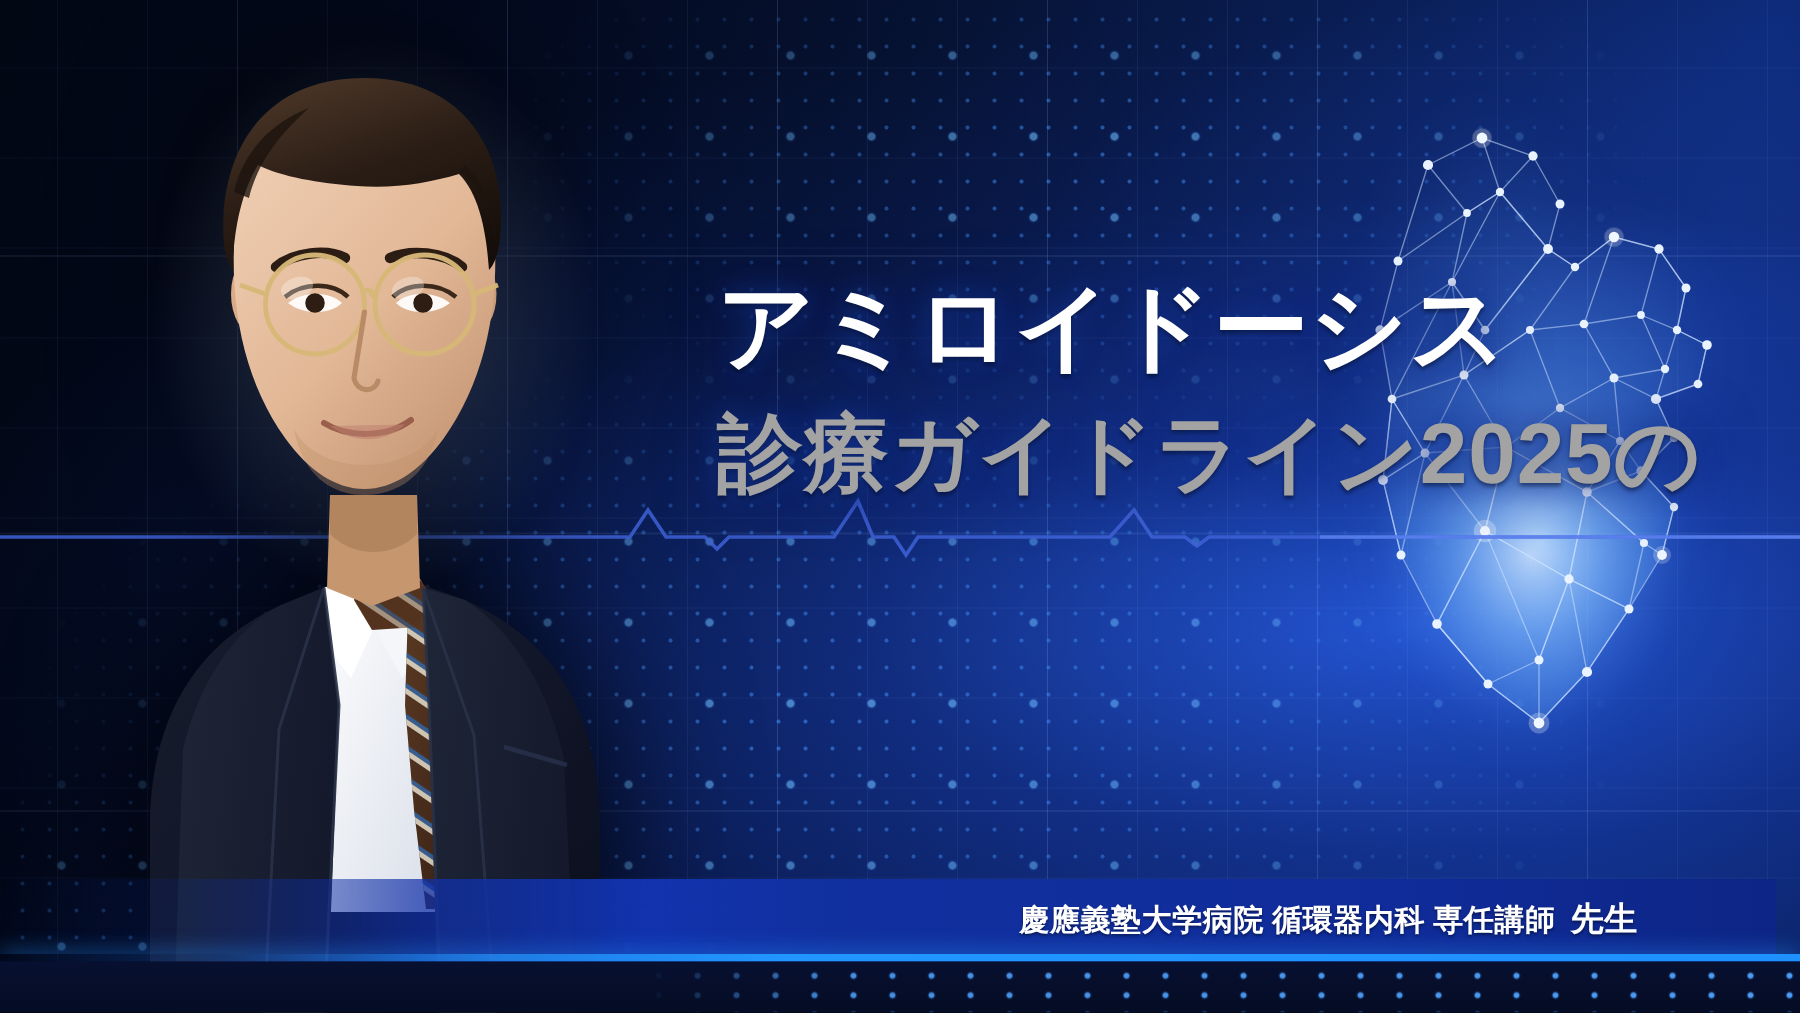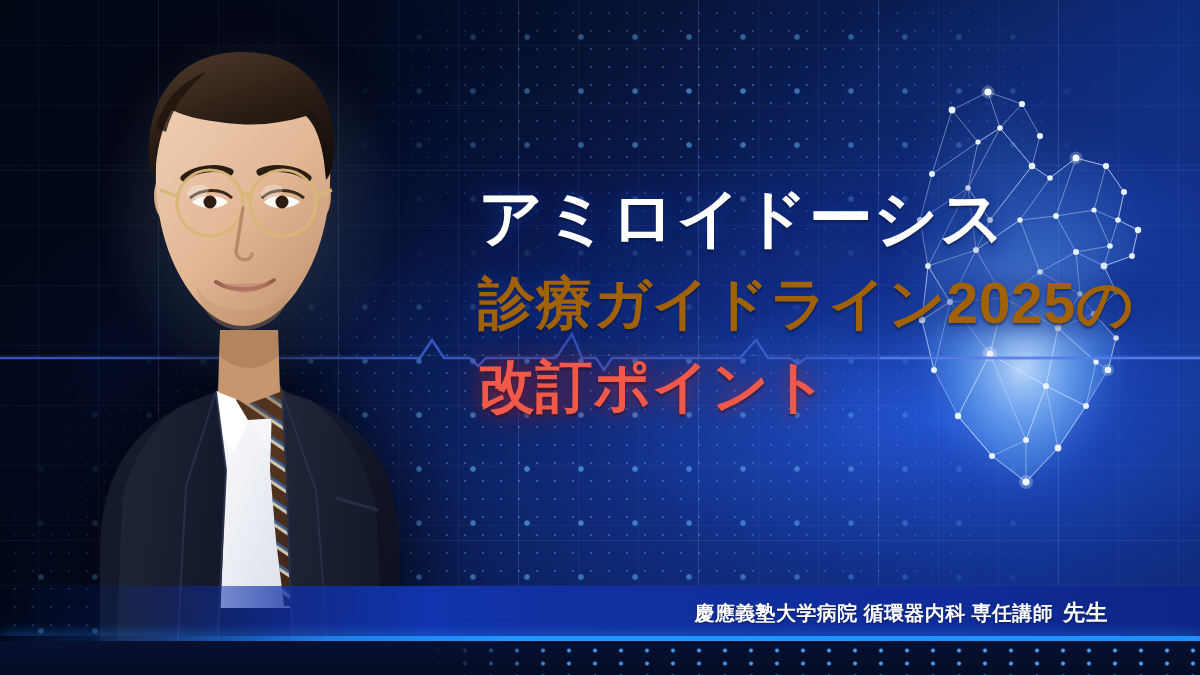--- a/index.html
+++ b/index.html
@@ -122,46 +122,47 @@
     white-space: nowrap;
     margin: 0;
   }
   .title-line.l1 {
     font-size: 64px;
     color: #ffffff;
     text-shadow: 0 0 18px rgba(20,50,140,0.95), 0 0 40px rgba(10,30,100,0.8), 0 2px 3px rgba(0,0,0,0.55);
   }
   .title-line.l2 {
     font-size: 57px;
-    color: #a16207;
+    color: #a3a3a3;
     margin-top: 25px;
     text-shadow: 0 0 18px rgba(20,50,140,0.95), 0 0 40px rgba(10,30,100,0.8), 0 2px 3px rgba(0,0,0,0.55);
   }
   .title-line.l3 {
     font-size: 57px;
     color: #f0584a;
     margin-top: 26px;
     text-shadow: 0 0 18px rgba(190,40,40,0.55), 0 0 42px rgba(120,20,30,0.55), 0 2px 3px rgba(0,0,0,0.5);
   }
 
   
   .name-bar {
     position: absolute;
     left: 0;
-    right: 0;
+    right: 16px;
     top: 586px;
     height: 68px;
     background: linear-gradient(90deg,
        rgba(14,44,160,0.00) 0px,
        rgba(14,44,160,0.18) 120px,
        rgba(16,48,168,0.72) 280px,
        rgba(18,52,176,0.97) 430px,
        #11309f 560px,
        #102c9a 78%,
        #0d2585 100%);
+    font-family: Liberation Serif, serif;
   }
   .name-bar-inner {
     position: absolute;
     right: 92px;
     top: 0;
     height: 54px;
     display: flex;
     align-items: center;
     gap: 20px;
     white-space: nowrap;
@@ -471,21 +472,20 @@
       <path d="M236,282 C252,292 278,292 294,280" stroke="#9a5f4c" stroke-width="4" fill="none" stroke-linecap="round"></path>
       <path d="M240,284 C256,296 276,296 290,283" fill="#c08070" opacity="0.55"></path>
 
       <path d="M216,286 C232,318 294,318 312,286 C306,318 284,330 263,330 C242,330 222,318 216,286 Z" fill="#c09068" opacity="0.35"></path>
     </svg>
   </div>
 
   <div class="title-block">
     <div class="title-line l1">アミロイドーシス</div>
     <div class="title-line l2">診療ガイドライン2025の</div>
-    <div class="title-line l3">改訂ポイント</div>
   </div>
 
   <div class="name-bar">
     <div class="name-bar-inner">
       <span class="affiliation">慶應義塾大学病院 循環器内科 専任講師</span>
       <span class="speaker-honorific">先生</span>
     </div>
   </div>
   <div class="accent-rule"></div>
   <div class="below-bar">

